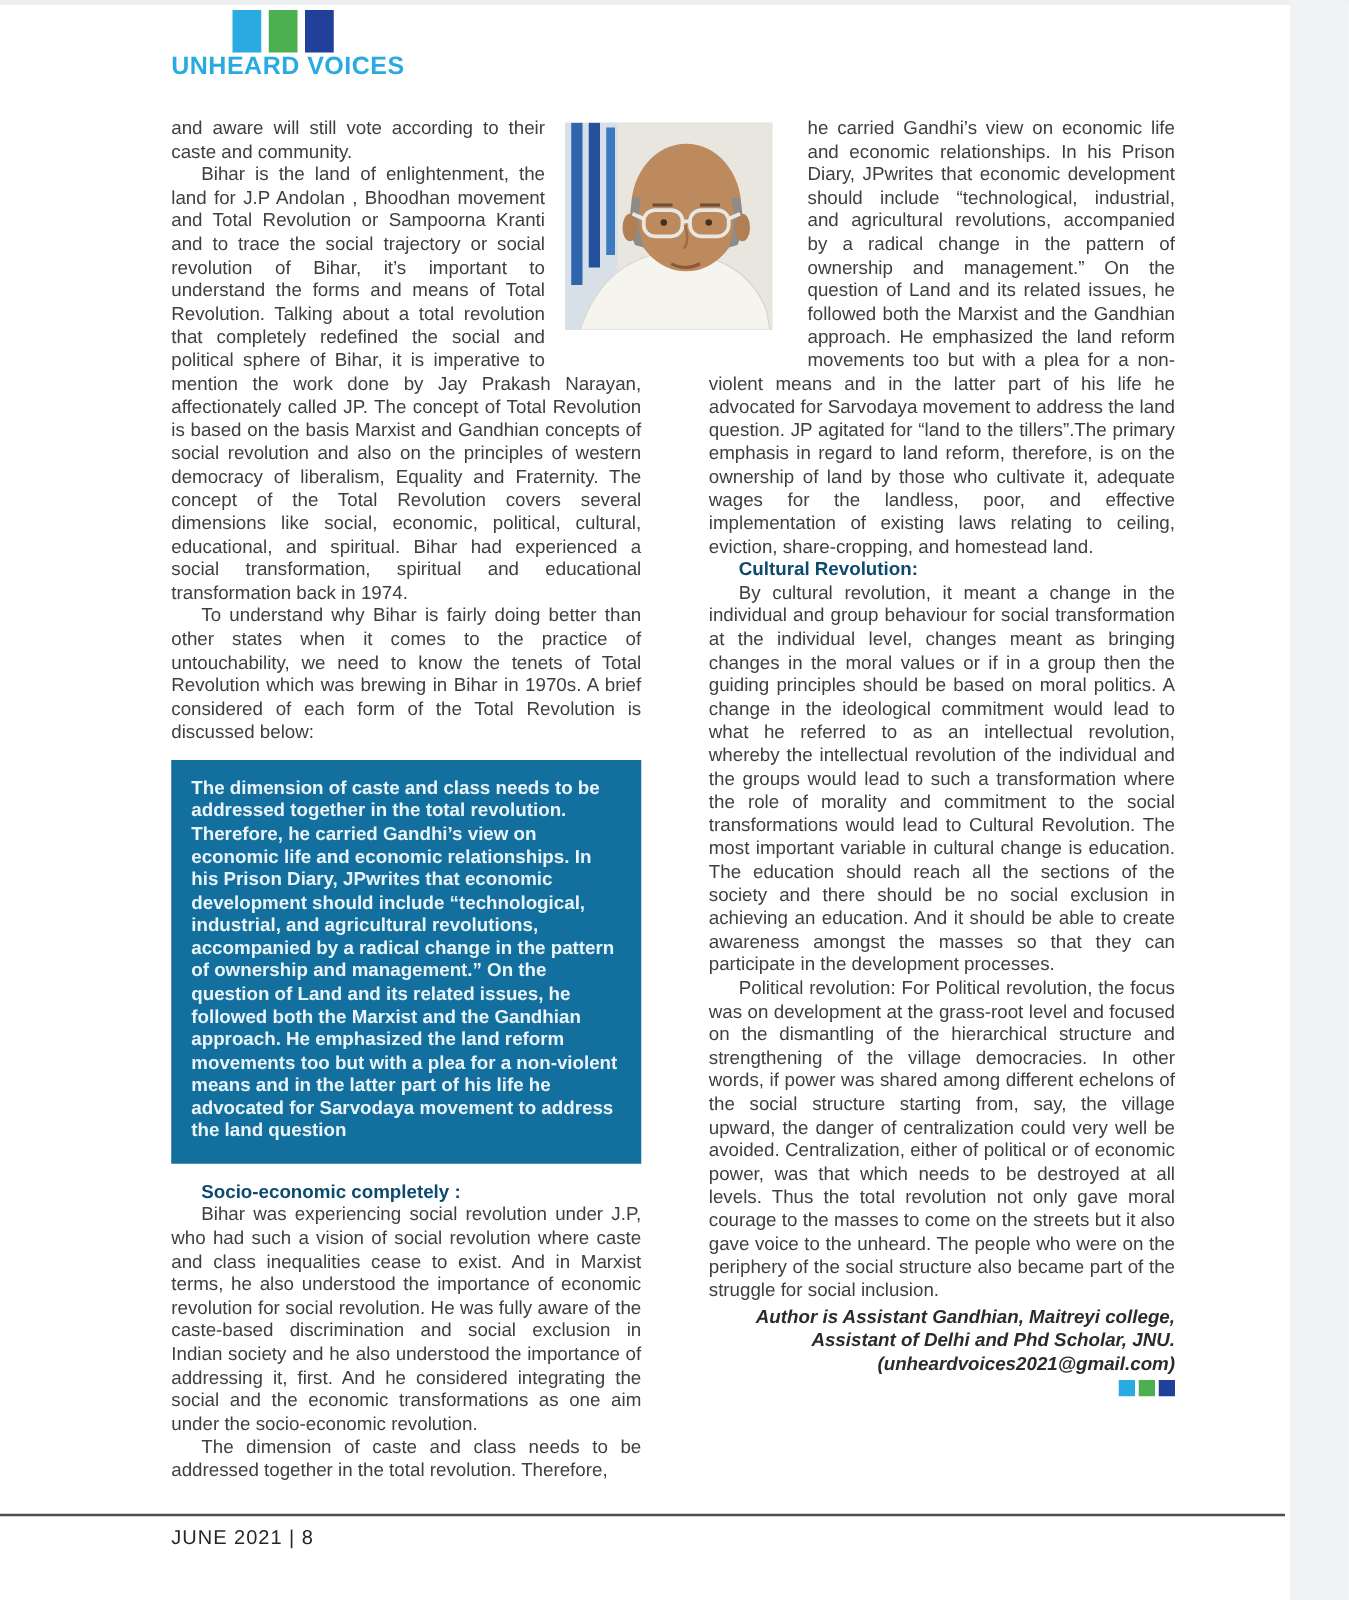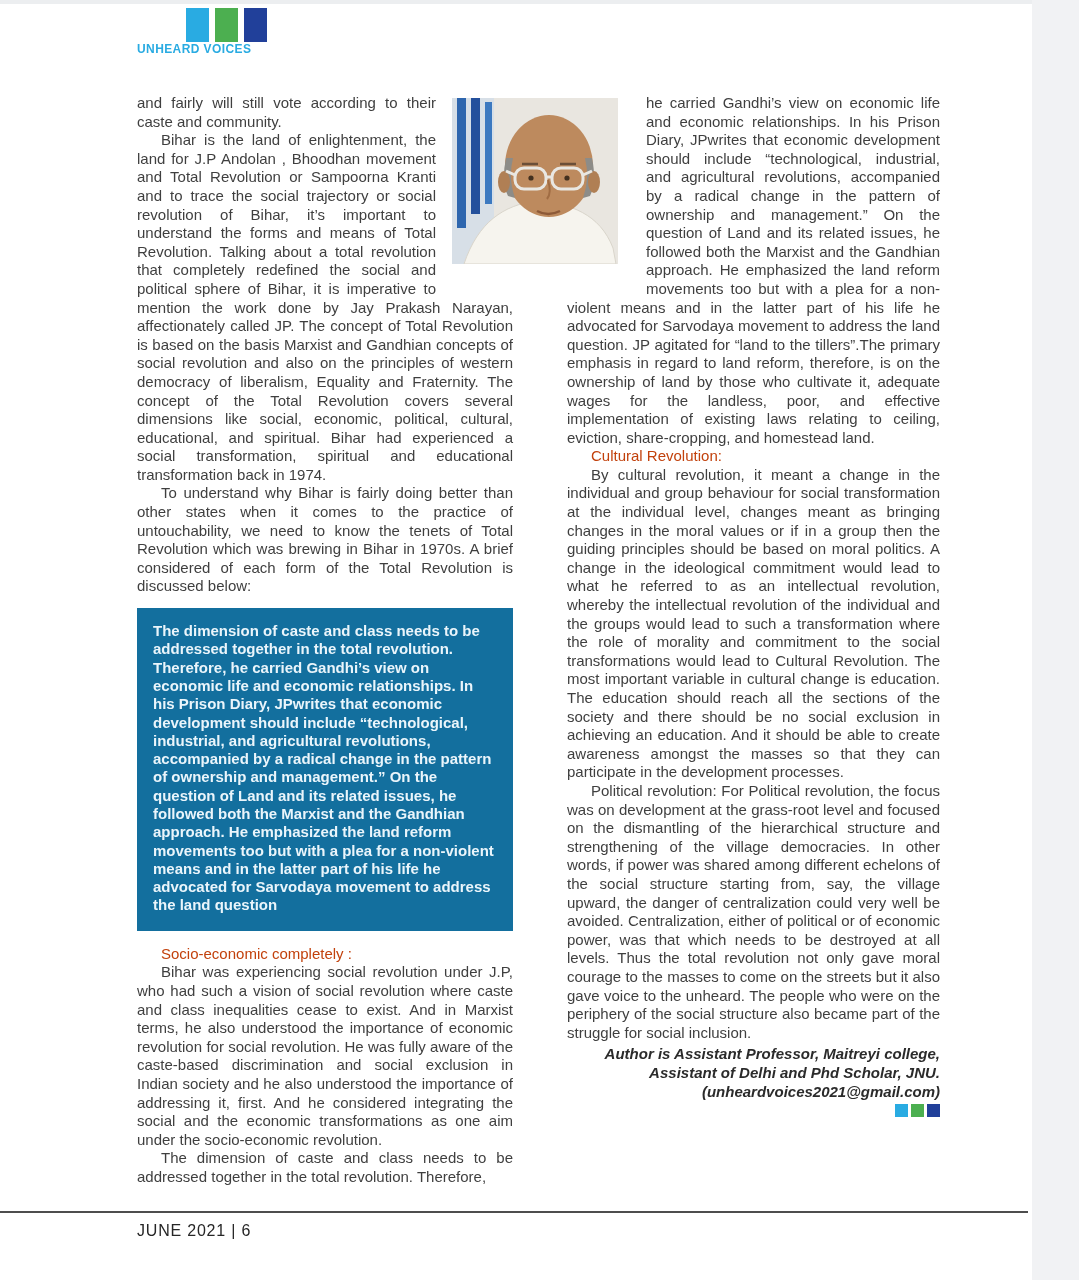--- a/index.html
+++ b/index.html
@@ -8,21 +8,21 @@
     font-family:"Liberation Sans", sans-serif;overflow:hidden;
   }
   .edge-top{position:absolute;top:0;left:0;width:1079px;height:4px;background:#eceef0;}
   .edge-right{position:absolute;top:0;right:0;width:47px;height:1280px;background:#f1f2f4;}
 
   
   .logo-squares{position:absolute;left:186px;top:8px;display:flex;gap:6px;}
   .logo-squares .sq{width:23px;height:34px;}
   .masthead-title{
     position:absolute;left:137px;top:42px;
-    font-size:12px;font-weight:bold;letter-spacing:0.4px;
+    font-size:20px;font-weight:bold;letter-spacing:0.4px;
   }
 
   
   .columns{
     position:absolute;left:137px;top:94px;width:803px;
     display:flex;gap:54px;
     color:#3f3f3f;font-size:15px;line-height:18.6px;
   }
   .col-left{flex:0 0 376px;width:376px;}
   .col-right{flex:0 0 373px;width:373px;}
@@ -35,21 +35,21 @@
     position:absolute;left:315px;top:4px;width:166px;height:166px;
     overflow:hidden;background:#e8e6e1;
   }
 
   .callout{
     margin:12px 0 14px 0;padding:14px 16px 16px 16px;
     font-weight:bold;line-height:18.3px;text-align:left;
   }
 
   .subhead{
-    font-weight:normal;color:#c2410c;margin:0;text-indent:24px;
+    font-weight:bold;color:#0c4a6e;margin:0;text-indent:24px;
   }
   .subhead-left{margin-top:6px;margin-bottom:1px;}
 
   .author-block{
     margin-top:2px;text-align:right;font-weight:bold;font-style:italic;
     color:#2b2b2b;line-height:19px;
   }
   .mini-squares{display:flex;gap:3px;justify-content:flex-end;margin-top:3px;}
   .mini-squares .sq{width:13px;height:13px;}
 
@@ -70,42 +70,42 @@
   <div class="sq" style="background-color: rgb(41, 171, 226);"></div>
   <div class="sq" style="background-color: rgb(76, 175, 80);"></div>
   <div class="sq" style="background-color: rgb(33, 64, 154);"></div>
 </div>
 <div class="masthead-title" style="color: rgb(41, 171, 226);">UNHEARD VOICES</div>
 
 <div class="columns">
 
   <div class="col col-left">
     <div class="photo-spacer-left"></div>
-    <p>and fairly will still vote according to their caste and community.</p>
+    <p>and aware will still vote according to their caste and community.</p>
     <p class="indent">Bihar is the land of enlightenment, the land for J.P Andolan , Bhoodhan movement and Total Revolution or Sampoorna Kranti and to trace the social trajectory or social revolution of Bihar, it’s important to understand the forms and means of Total Revolution. Talking about a total revolution that completely redefined the social and political sphere of Bihar, it is imperative to mention the work done by Jay Prakash Narayan, affectionately called JP. The concept of Total Revolution is based on the basis Marxist and Gandhian concepts of social revolution and also on the principles of western democracy of liberalism, Equality and Fraternity. The concept of the Total Revolution covers several dimensions like social, economic, political, cultural, educational, and spiritual. Bihar had experienced a social transformation, spiritual and educational transformation back in 1974.</p>
     <p class="indent">To understand why Bihar is fairly doing better than other states when it comes to the practice of untouchability, we need to know the tenets of Total Revolution which was brewing in Bihar in 1970s. A brief considered of each form of the Total Revolution is discussed below:</p>
 
     <div class="callout" style="background-color: rgb(19, 111, 158);">
       <span style="color: rgb(234, 245, 251);">The dimension of caste and class needs to be addressed together in the total revolution. Therefore, he carried Gandhi’s view on economic life and economic relationships. In his Prison Diary, JPwrites that economic development should include “technological, industrial, and agricultural revolutions, accompanied by a radical change in the pattern of ownership and management.” On the question of Land and its related issues, he followed both the Marxist and the Gandhian approach. He emphasized the land reform movements too but with a plea for a non-violent means and in the latter part of his life he advocated for Sarvodaya movement to address the land question</span>
     </div>
 
     <p class="subhead subhead-left">Socio-economic completely :</p>
     <p class="indent">Bihar was experiencing social revolution under J.P, who had such a vision of social revolution where caste and class inequalities cease to exist. And in Marxist terms, he also understood the importance of economic revolution for social revolution. He was fully aware of the caste-based discrimination and social exclusion in Indian society and he also understood the importance of addressing it, first. And he considered integrating the social and the economic transformations as one aim under the socio-economic revolution.</p>
     <p class="indent">The dimension of caste and class needs to be addressed together in the total revolution. Therefore,</p>
   </div>
 
   <div class="col col-right">
     <div class="photo-spacer-right"></div>
     <p>he carried Gandhi’s view on economic life and economic relationships. In his Prison Diary, JPwrites that economic development should include “technological, industrial, and agricultural revolutions, accompanied by a radical change in the pattern of ownership and management.” On the question of Land and its related issues, he followed both the Marxist and the Gandhian approach. He emphasized the land reform movements too but with a plea for a non-violent means and in the latter part of his life he advocated for Sarvodaya movement to address the land question. JP agitated for “land to the tillers”.The primary emphasis in regard to land reform, therefore, is on the ownership of land by those who cultivate it, adequate wages for the landless, poor, and effective implementation of existing laws relating to ceiling, eviction, share-cropping, and homestead land.</p>
     <p class="subhead">Cultural Revolution:</p>
     <p class="indent">By cultural revolution, it meant a change in the individual and group behaviour for social transformation at the individual level, changes meant as bringing changes in the moral values or if in a group then the guiding principles should be based on moral politics. A change in the ideological commitment would lead to what he referred to as an intellectual revolution, whereby the intellectual revolution of the individual and the groups would lead to such a transformation where the role of morality and commitment to the social transformations would lead to Cultural Revolution. The most important variable in cultural change is education. The education should reach all the sections of the society and there should be no social exclusion in achieving an education. And it should be able to create awareness amongst the masses so that they can participate in the development processes.</p>
     <p class="indent">Political revolution: For Political revolution, the focus was on development at the grass-root level and focused on the dismantling of the hierarchical structure and strengthening of the village democracies. In other words, if power was shared among different echelons of the social structure starting from, say, the village upward, the danger of centralization could very well be avoided. Centralization, either of political or of economic power, was that which needs to be destroyed at all levels. Thus the total revolution not only gave moral courage to the masses to come on the streets but it also gave voice to the unheard. The people who were on the periphery of the social structure also became part of the struggle for social inclusion.</p>
 
     <div class="author-block">
-      <div>Author is Assistant Professor, Maitreyi college,</div>
+      <div>Author is Assistant Gandhian, Maitreyi college,</div>
       <div>Assistant of Delhi and Phd Scholar, JNU.</div>
       <div>(unheardvoices2021@gmail.com)</div>
     </div>
     <div class="mini-squares">
       <div class="sq" style="background-color: rgb(41, 171, 226);"></div>
       <div class="sq" style="background-color: rgb(76, 175, 80);"></div>
       <div class="sq" style="background-color: rgb(33, 64, 154);"></div>
     </div>
   </div>
 
@@ -134,13 +134,13 @@
       <line x1="108" y1="66" x2="124" y2="66" stroke="#6b4f38" stroke-width="2.5"></line>
       <circle cx="79" cy="80" r="2.6" fill="#43301f"></circle>
       <circle cx="115" cy="80" r="2.6" fill="#43301f"></circle>
       <path d="M96,82 q4,13 -1,19" stroke="#a06c43" stroke-width="2" fill="none"></path>
       <path d="M85,113 q11,6 23,0" stroke="#8d5a38" stroke-width="2.5" fill="none"></path>
     </svg>
   </div>
 </div>
 
 <div class="footer-rule"></div>
-<div class="footer-text">JUNE 2021 | 6</div>
+<div class="footer-text">JUNE 2021 | 8</div>
 
 </body></html>

